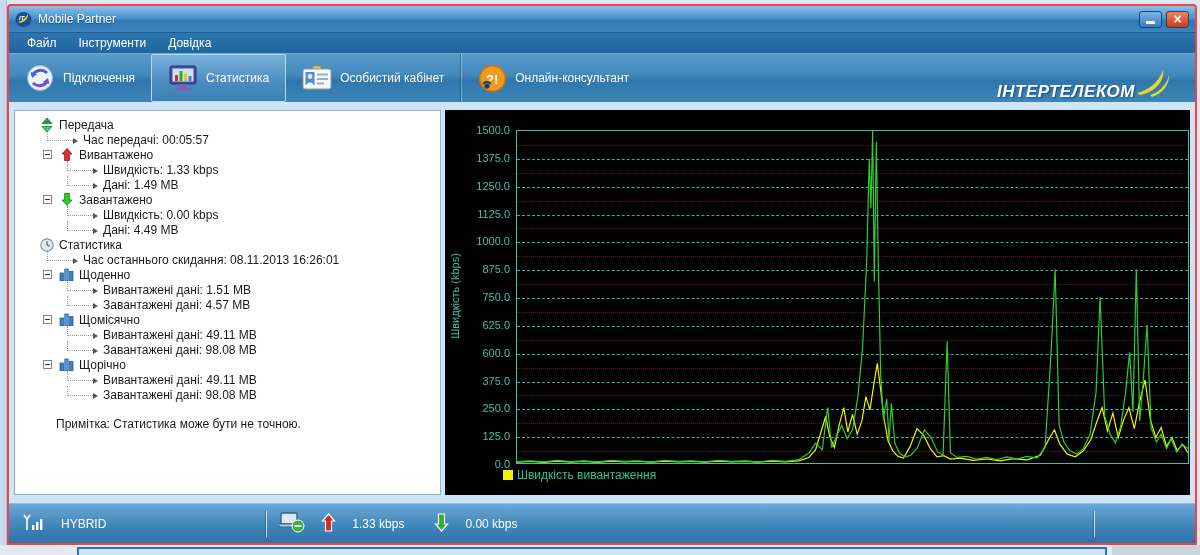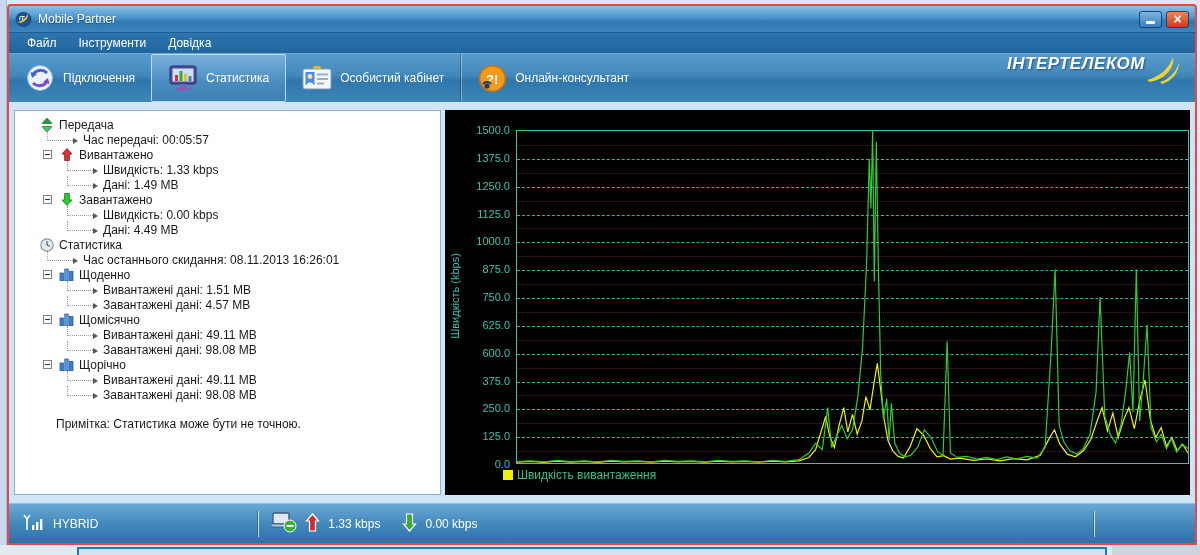--- a/index.html
+++ b/index.html
@@ -27,21 +27,21 @@
   .winbtn.close{background:linear-gradient(180deg,#f0815a,#d03a18);font-size:14px;}
   .menubar{height:21px;background:linear-gradient(180deg,#2e74ae,#20659e);display:flex;align-items:center;padding:0 8px;gap:2px;
            border-top:1px solid #1c5d94;}
   .menu-item{color:#fff;padding:2px 10px;}
   .toolbar{height:49px;background:linear-gradient(180deg,#589ccc 0%,#4187ba 45%,#2f76ac 55%,#3e86b8 100%);
            display:flex;align-items:stretch;border-top:1px solid #6fa8d2;position:relative;}
   .tb-btn{display:flex;align-items:center;gap:8px;padding:0 16px;color:#fff;}
   .tb-btn .tb-icon{width:30px;height:30px;display:flex;align-items:center;justify-content:center;}
   .tb-btn.active{background:linear-gradient(180deg,#79b1dc,#4a8cc0 60%,#3c80b4);border:1px solid #b9d9ef;border-radius:2px;}
   .tb-sep{width:1px;background:rgba(15,60,100,.45);box-shadow:1px 0 0 rgba(255,255,255,.35);}
-  .brand{margin-left:auto;display:flex;align-items:flex-start;padding-right:14px;}
+  .brand{margin-left:auto;display:flex;align-items:flex-end;padding-right:24px;}
   .brand-text{color:#fff;font-weight:bold;font-style:italic;font-size:17px;letter-spacing:.5px;text-shadow:1px 1px 2px rgba(0,30,60,.5);}
 
   .content{position:absolute;left:0;right:0;top:96px;bottom:40px;background:#cfe4f5;}
   .panel-left{position:absolute;left:5px;top:8px;width:427px;bottom:8px;background:#fff;border:1px solid #8ab4d4;
               overflow:hidden;padding-top:6px;color:#1a1a1a;padding-left:8px;}
   .tree-row{height:15px;display:flex;align-items:center;white-space:nowrap;}
   .tree-row .sp{display:inline-block;height:1px;flex:0 0 auto;}
   .t-icon{width:15px;height:14px;display:inline-flex;align-items:center;justify-content:center;flex:0 0 auto;margin-right:5px;}
   .expander{width:9px;height:9px;border:1px solid #848484;background:#fff;position:relative;flex:0 0 auto;margin-right:7px;}
   .expander::after{content:"";position:absolute;left:1px;right:1px;top:3px;height:1px;background:#333;}
@@ -60,21 +60,21 @@
           width:120px;text-align:center;margin-left:-48px;margin-top:40px;}
   .series-svg{position:absolute;left:0;top:0;width:100%;height:100%;}
   .legend{position:absolute;left:58px;top:358px;display:flex;gap:24px;align-items:center;flex-direction:column;}
   .legend-item{display:flex;align-items:center;gap:4px;color:#2fc089;font-size:12px;}
   .legend-swatch{width:10px;height:10px;flex:0 0 auto;}
 
   .statusbar{position:absolute;left:0;right:0;bottom:0;height:40px;
              background:linear-gradient(180deg,#6ba8d6 0%,#4389bc 50%,#2d72aa 100%);
              border-top:1px solid #8fbede;display:flex;align-items:center;color:#fff;}
   .sb-sep{width:1px;height:26px;background:rgba(255,255,255,.75);box-shadow:-1px 0 0 rgba(20,60,100,.4);margin:0 12px;}
-  .sb-group{display:flex;align-items:center;gap:8px;}
+  .sb-group{display:flex;align-items:center;gap:16px;}
   .sb-text{color:#fff;}
 </style>
 </head>
 <body>
 
 <div class="screen">
   <div class="bg-left"></div>
   <div class="bg-bottom">
     <div class="bar"></div>
     <div class="right"></div>

